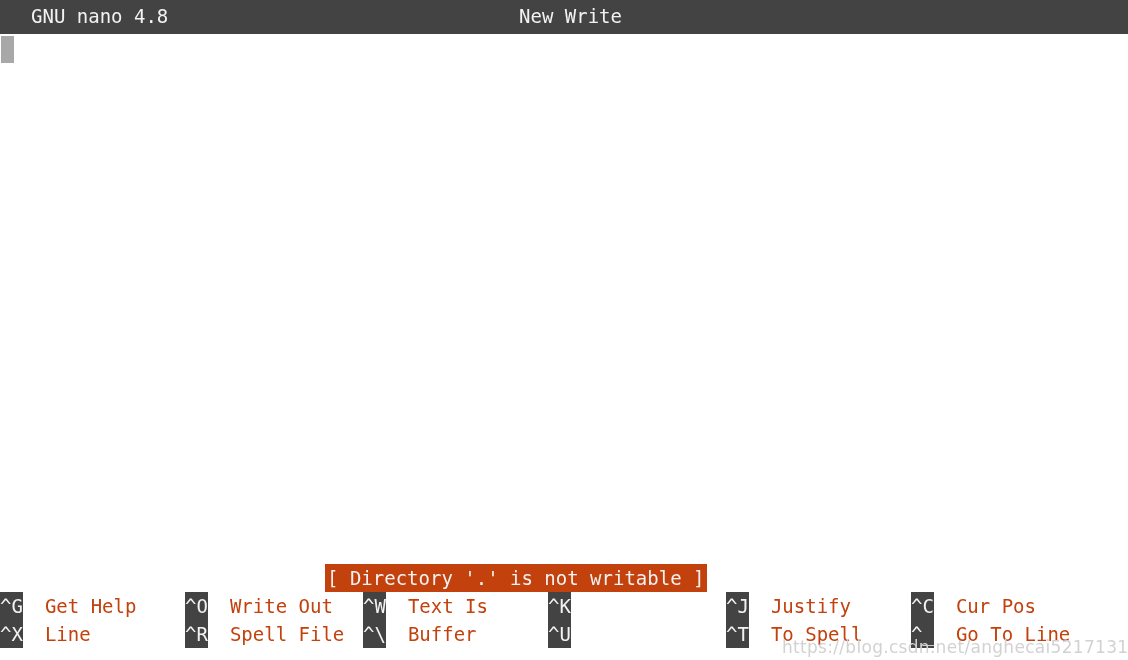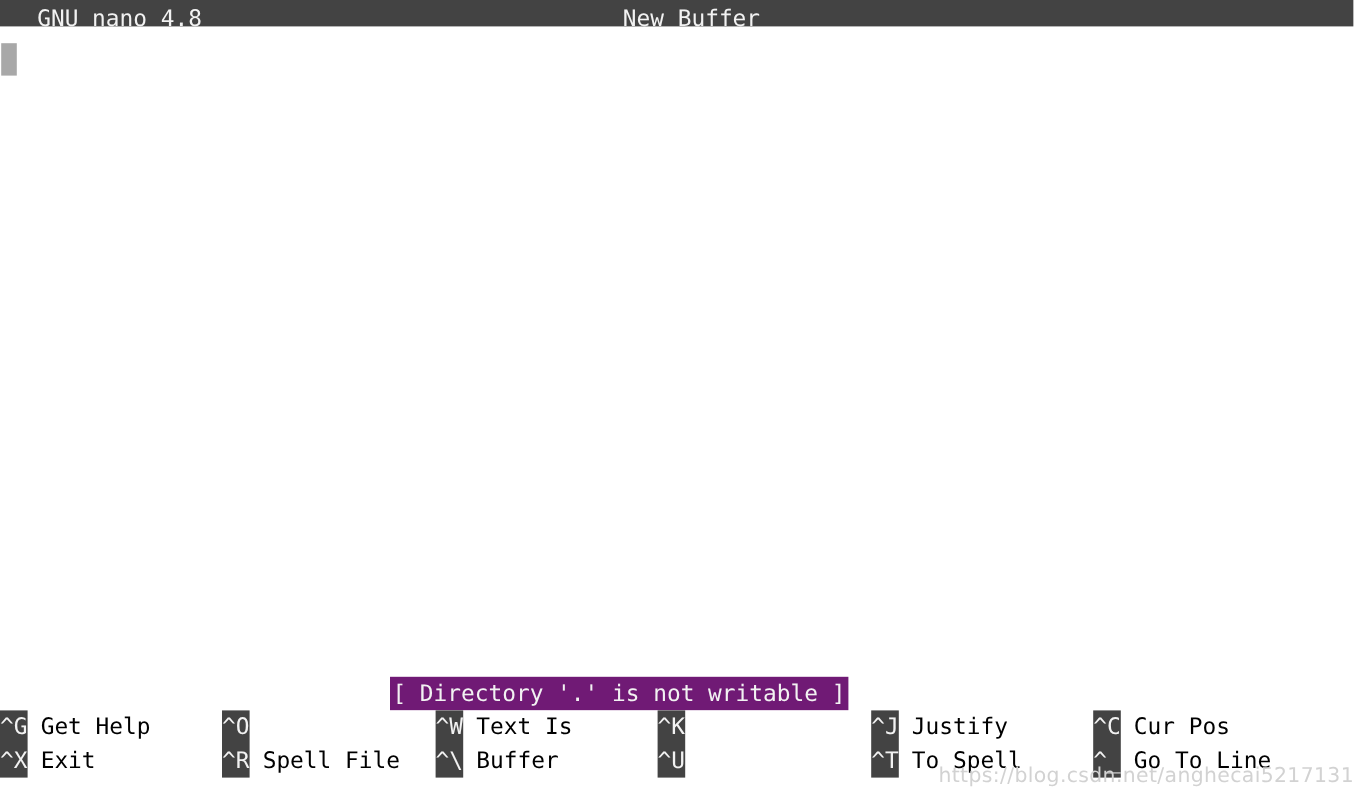--- a/index.html
+++ b/index.html
@@ -15,21 +15,21 @@
     font-family: "DejaVu Sans Mono", "Liberation Mono", monospace;
     font-size: 19px;
     line-height: 28px;
     -webkit-font-smoothing: antialiased;
   }
 
   
   .titlebar {
     position: absolute;
     left: 0; top: 0;
-    width: 1128px; height: 22px;
+    width: 1128px; height: 34px;
     background: #434343;
     color: #f2f2f2;
   }
   .titlebar .tb-left {
     position: absolute;
     left: 31px; top: 2px;
     white-space: pre;
   }
   .titlebar .tb-center {
     position: absolute;
@@ -50,21 +50,21 @@
     left: 1px; top: 2px;
     width: 13px; height: 27px;
     background: #a8a8a8;
   }
 
   
   .statusbar {
     position: absolute;
     left: 325px; top: 564px;
     height: 28px;
-    background: #701a75;
+    background: #c2410c;
     color: #f2f2f2;
     padding: 0 2px;
     white-space: pre;
     display: flex;
     align-items: center;
     box-sizing: border-box;
   }
 
   
   .helpbar {
@@ -93,66 +93,67 @@
   }
   .sc-key {
     background: #434343;
     color: #f2f2f2;
     height: 28px;
     display: inline-flex;
     align-items: center;
     white-space: pre;
   }
   .sc-label {
-    color: #000000;
+    color: #c2410c;
     height: 28px;
     display: inline-flex;
     align-items: center;
     white-space: pre;
-    padding-left: 11px;
+    padding-left: 22px;
   }
 
   
   .watermark {
     position: absolute;
     left: 782px; top: 633px;
     color: #d2d2d2;
     font-size: 17px;
     letter-spacing: 0.3px;
     white-space: pre;
     pointer-events: none;
     font-family: "DejaVu Sans", "Liberation Sans", sans-serif;
   }
 </style>
 </head>
 <body>
 
 <div class="titlebar">
   <span class="tb-left">GNU nano 4.8</span>
-  <span class="tb-center">New Buffer</span>
+  <span class="tb-center">New Write</span>
 </div>
 
 <div class="editarea">
   <div class="cursor-block"></div>
   <span></span>
 </div>
 
 <div class="statusbar">
   <span>[ Directory '.' is not writable ]</span>
 </div>
 
 <div class="helpbar">
 
   <div class="help-row r1">
     <div class="shortcut" style="left:0px;">
       <span class="sc-key">^G</span>
       <span class="sc-label">Get Help</span>
     </div>
     <div class="shortcut" style="left:185px;">
       <span class="sc-key">^O</span>
+      <span class="sc-label">Write Out</span>
     </div>
     <div class="shortcut" style="left:363px;">
       <span class="sc-key">^W</span>
       <span class="sc-label">Text Is</span>
     </div>
     <div class="shortcut" style="left:548px;">
       <span class="sc-key">^K</span>
     </div>
     <div class="shortcut" style="left:726px;">
       <span class="sc-key">^J</span>
@@ -160,21 +161,21 @@
     </div>
     <div class="shortcut" style="left:911px;">
       <span class="sc-key">^C</span>
       <span class="sc-label">Cur Pos</span>
     </div>
   </div>
 
   <div class="help-row r2">
     <div class="shortcut" style="left:0px;">
       <span class="sc-key">^X</span>
-      <span class="sc-label">Exit</span>
+      <span class="sc-label">Line</span>
     </div>
     <div class="shortcut" style="left:185px;">
       <span class="sc-key">^R</span>
       <span class="sc-label">Spell File</span>
     </div>
     <div class="shortcut" style="left:363px;">
       <span class="sc-key">^\</span>
       <span class="sc-label">Buffer</span>
     </div>
     <div class="shortcut" style="left:548px;">

